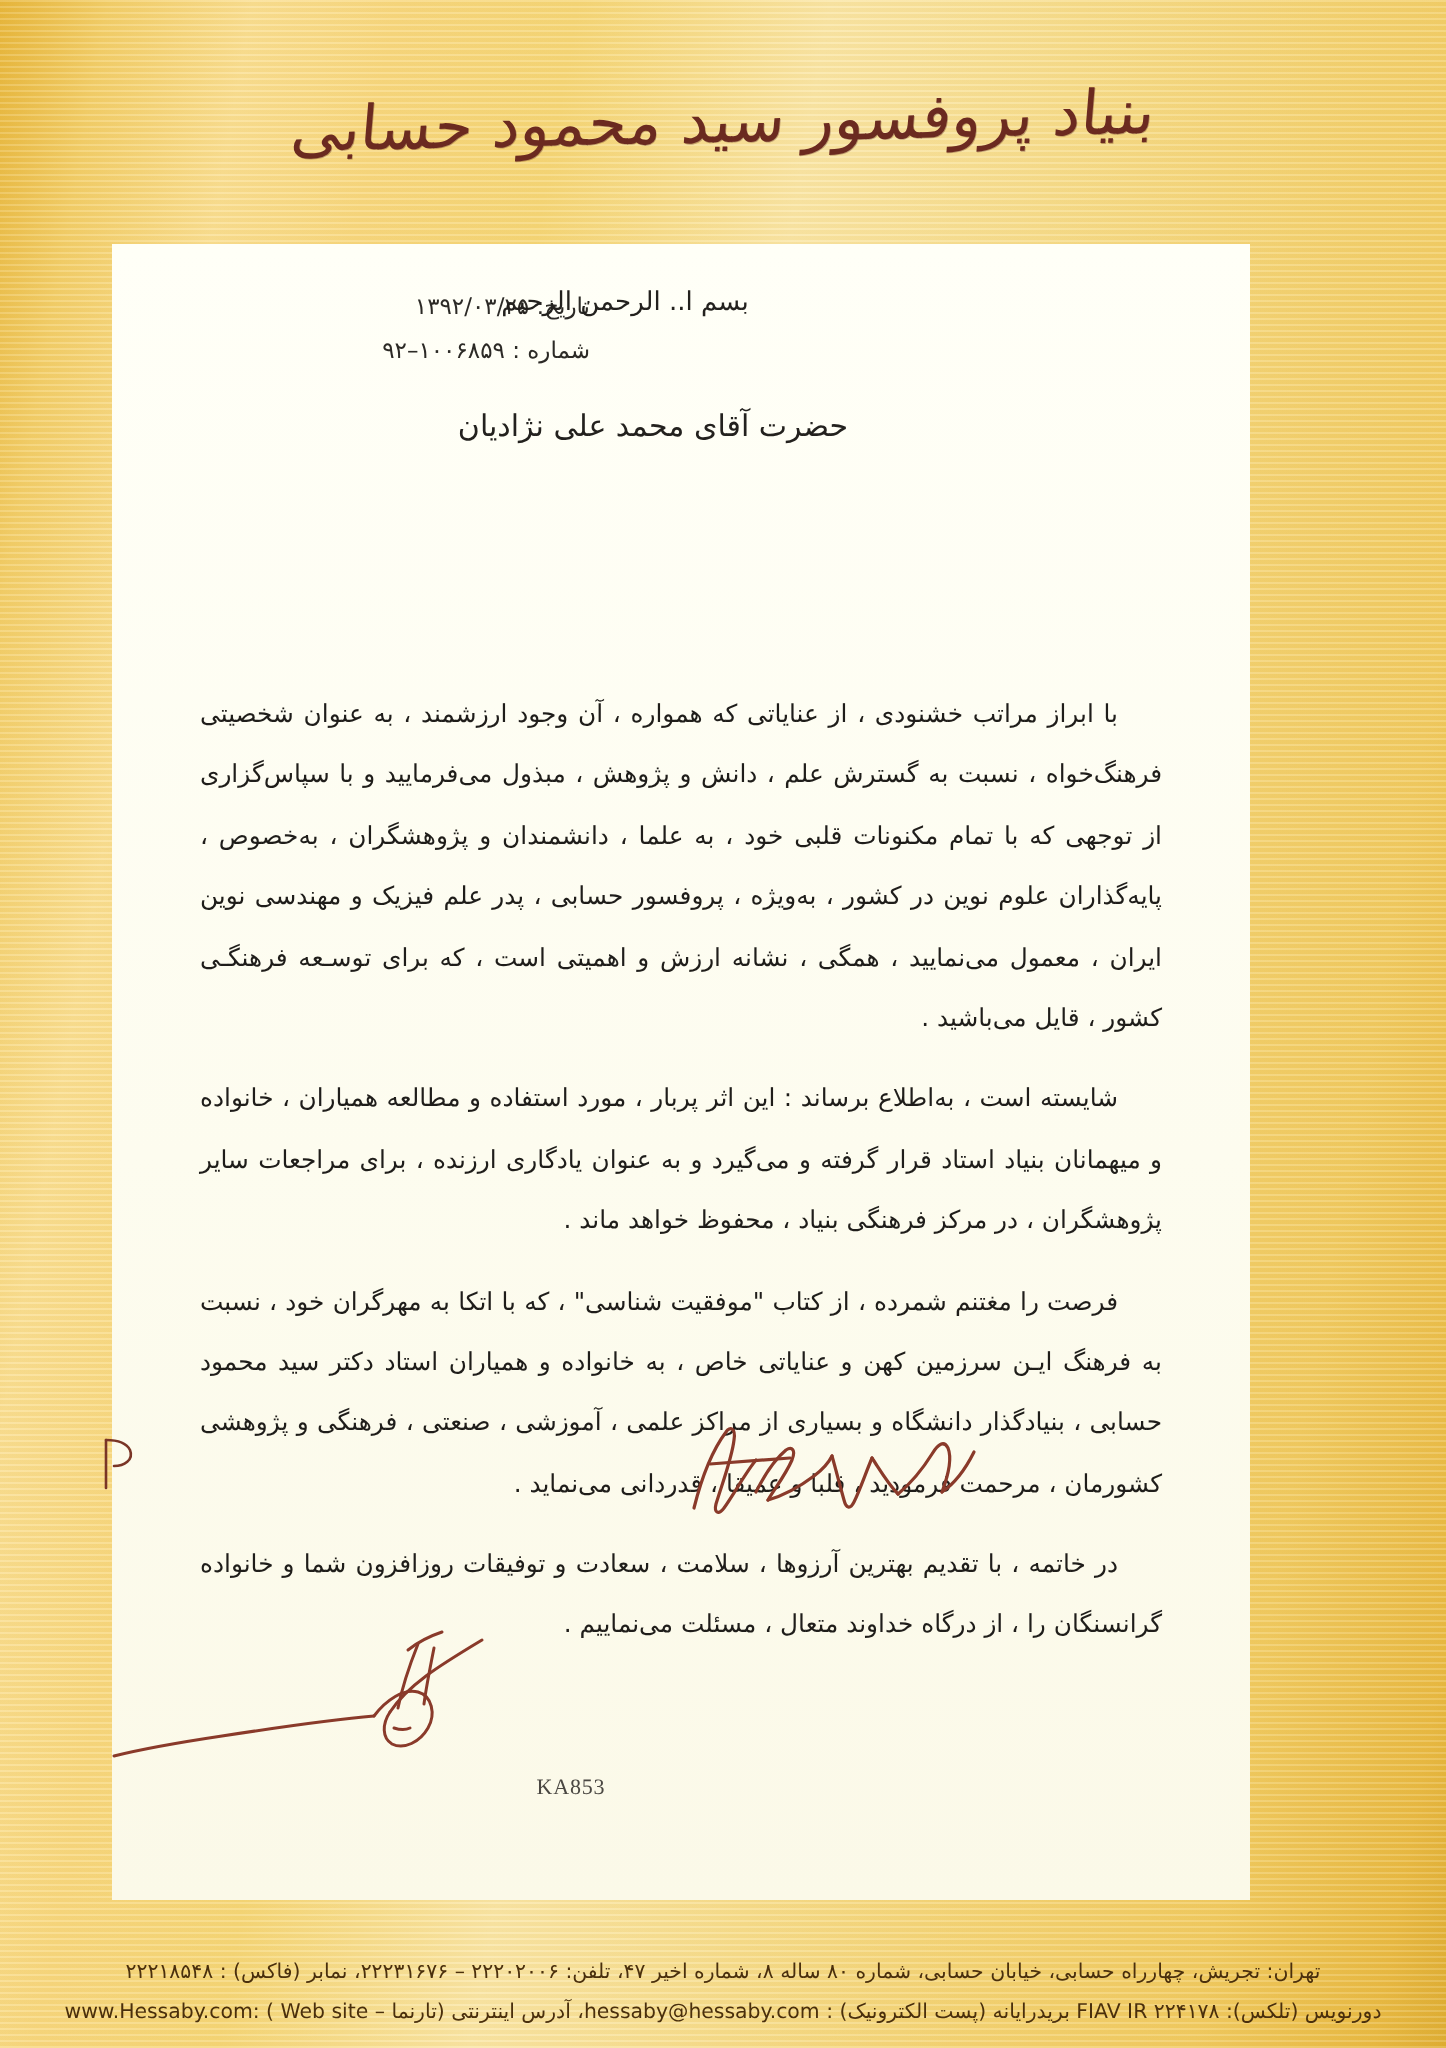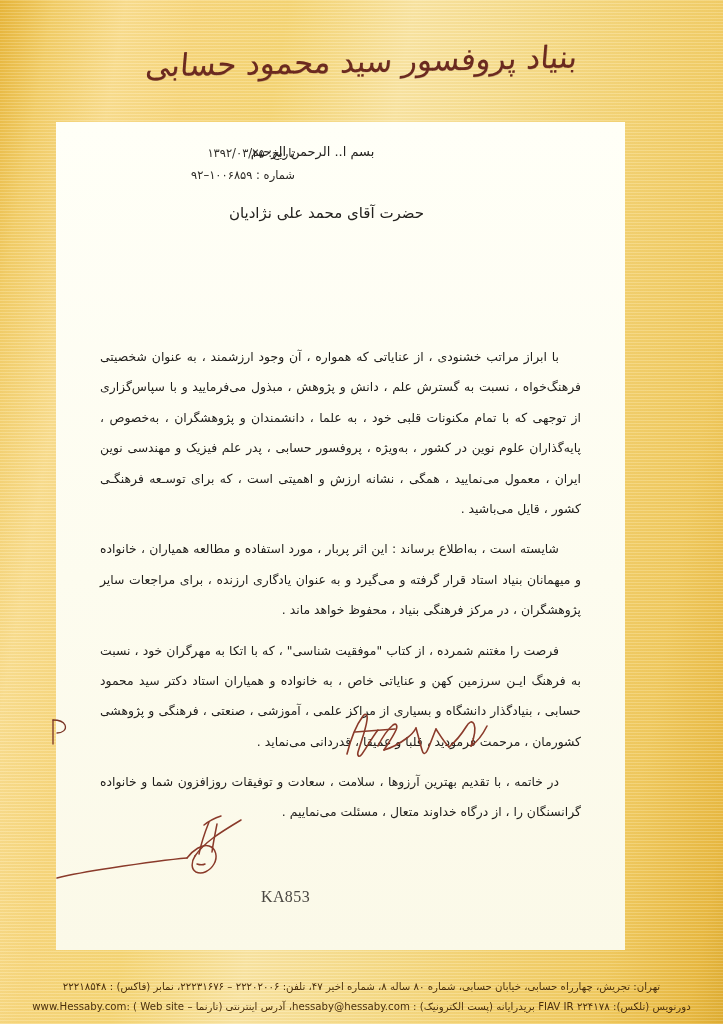--- a/index.html
+++ b/index.html
@@ -171,21 +171,21 @@
   .ink-corner { top: 592px; right: 540px; width: 40px; height: 40px; }
 
   
   .refcode {
     position: absolute;
     top: 766px;
     left: 0; right: 0;
     text-align: center;
     direction: ltr;
     font-family: "Liberation Serif", "DejaVu Serif", serif;
-    font-size: 16px;
+    font-size: 11px;
     color: #4a4742;
     letter-spacing: 0.4px;
     transform: translateX(-55px);
   }
 
   
   .footer {
     position: absolute;
     left: 0; right: 0;
     bottom: 8px;

